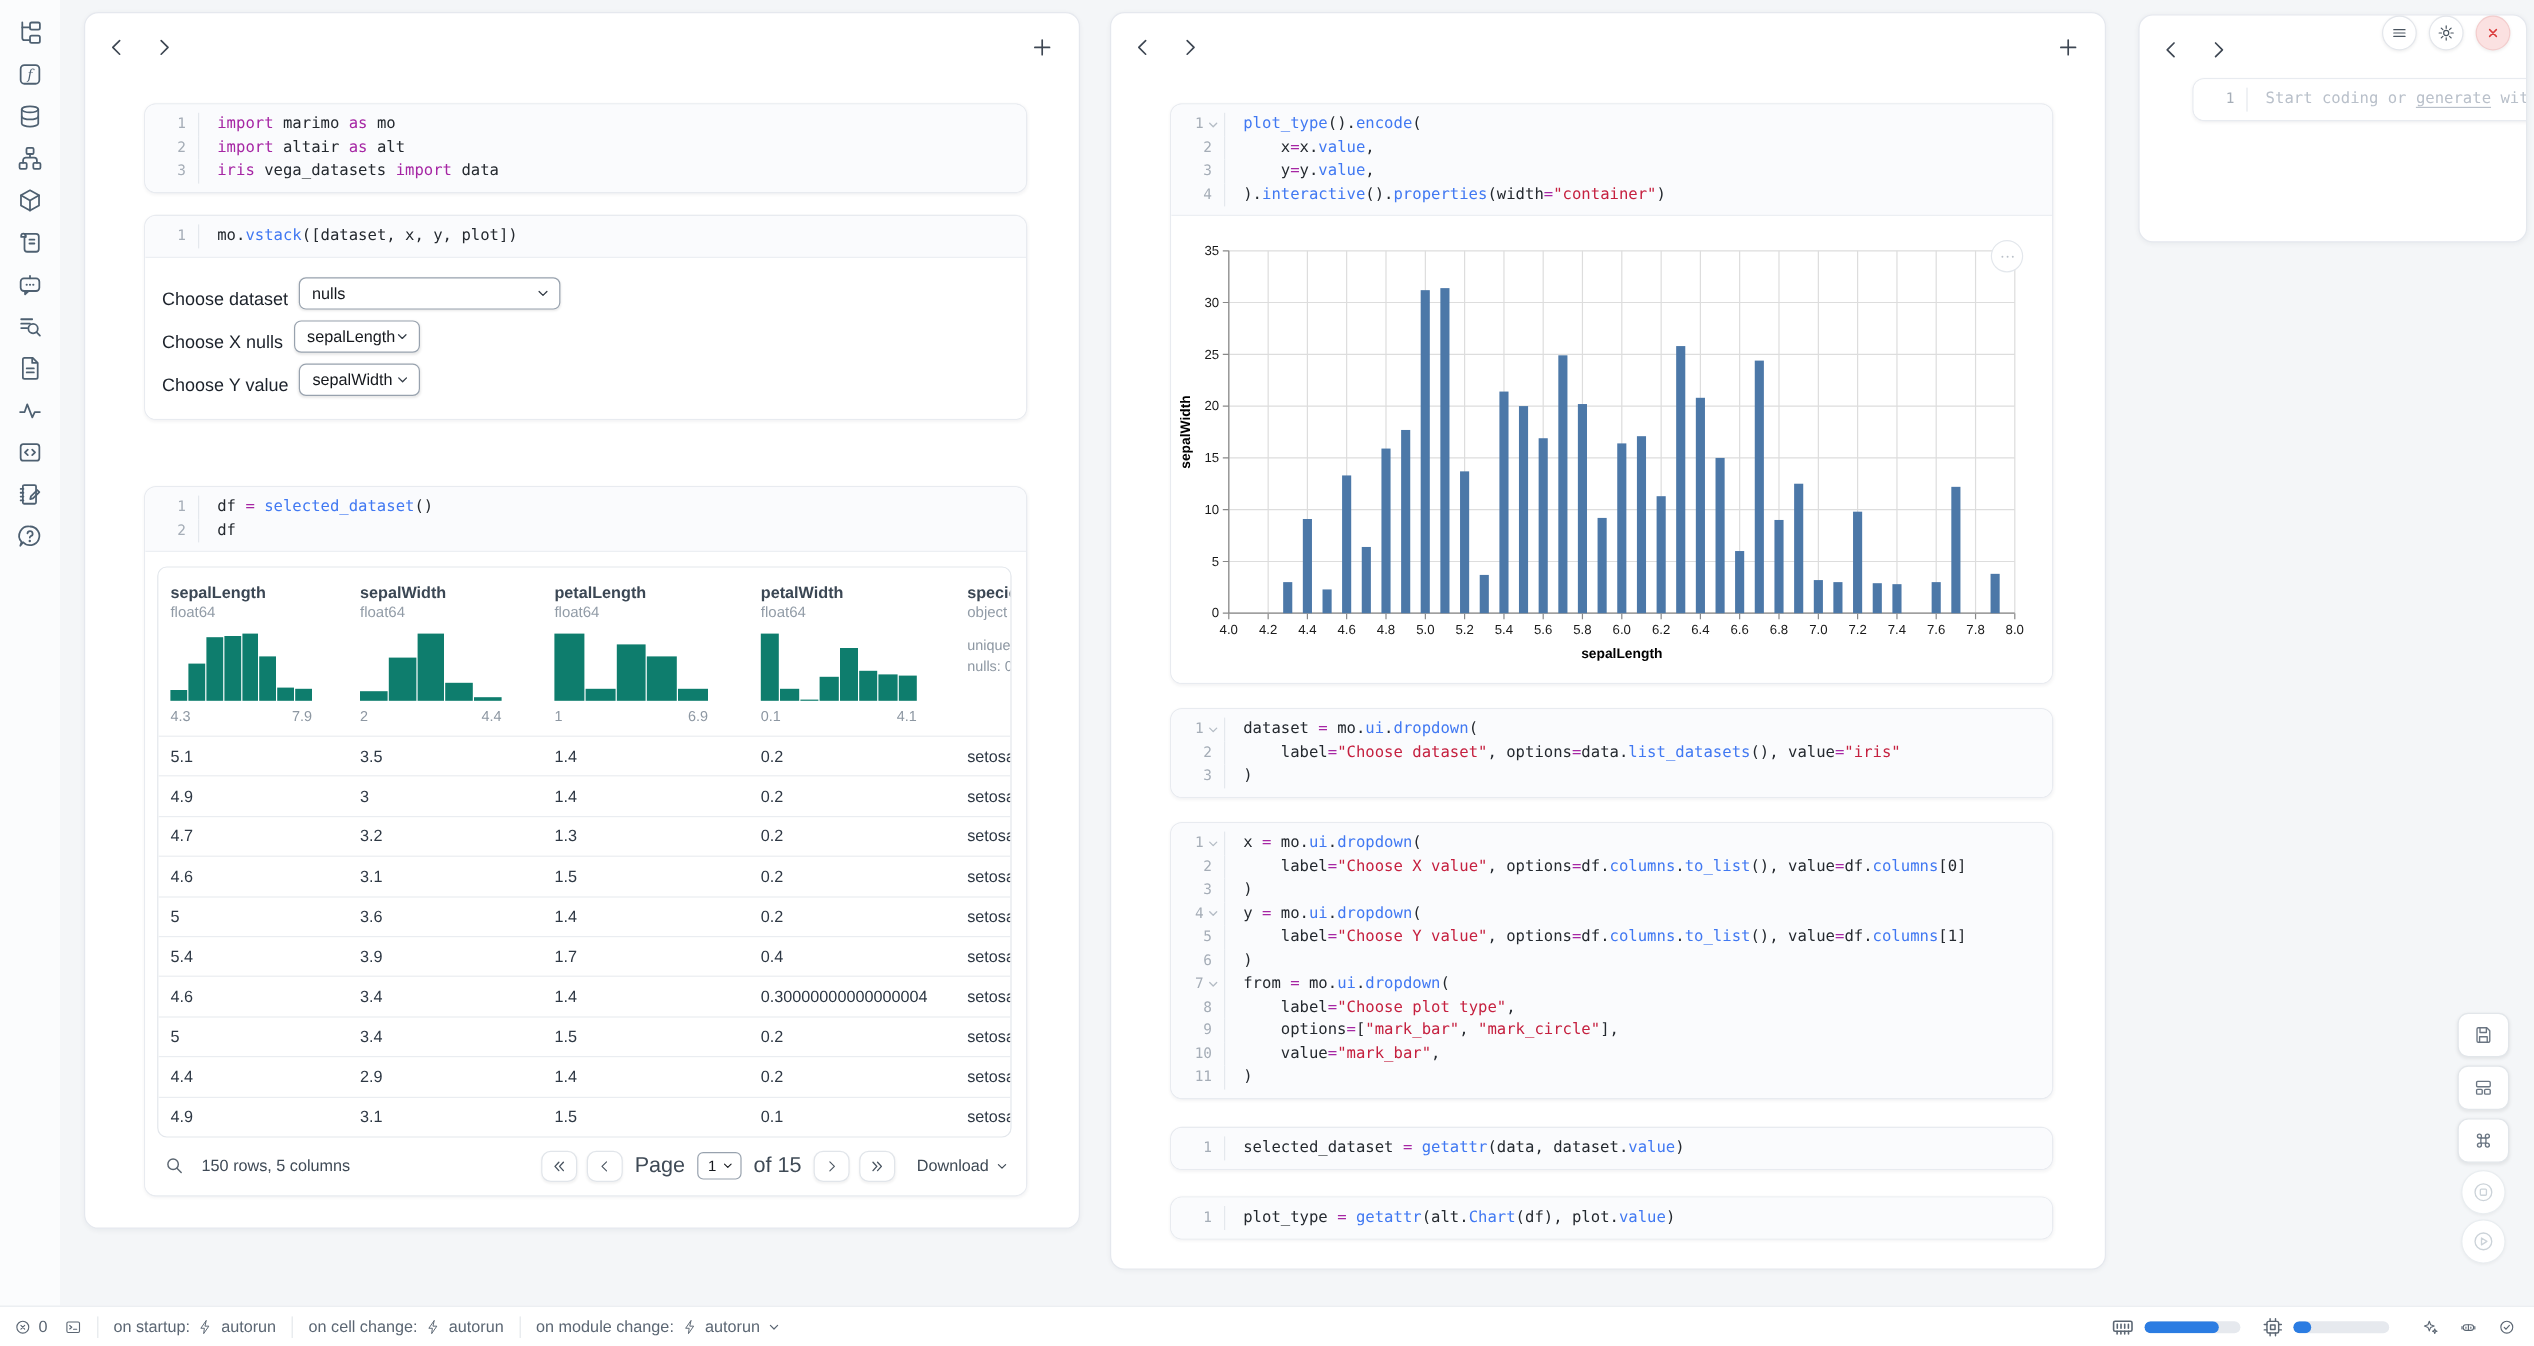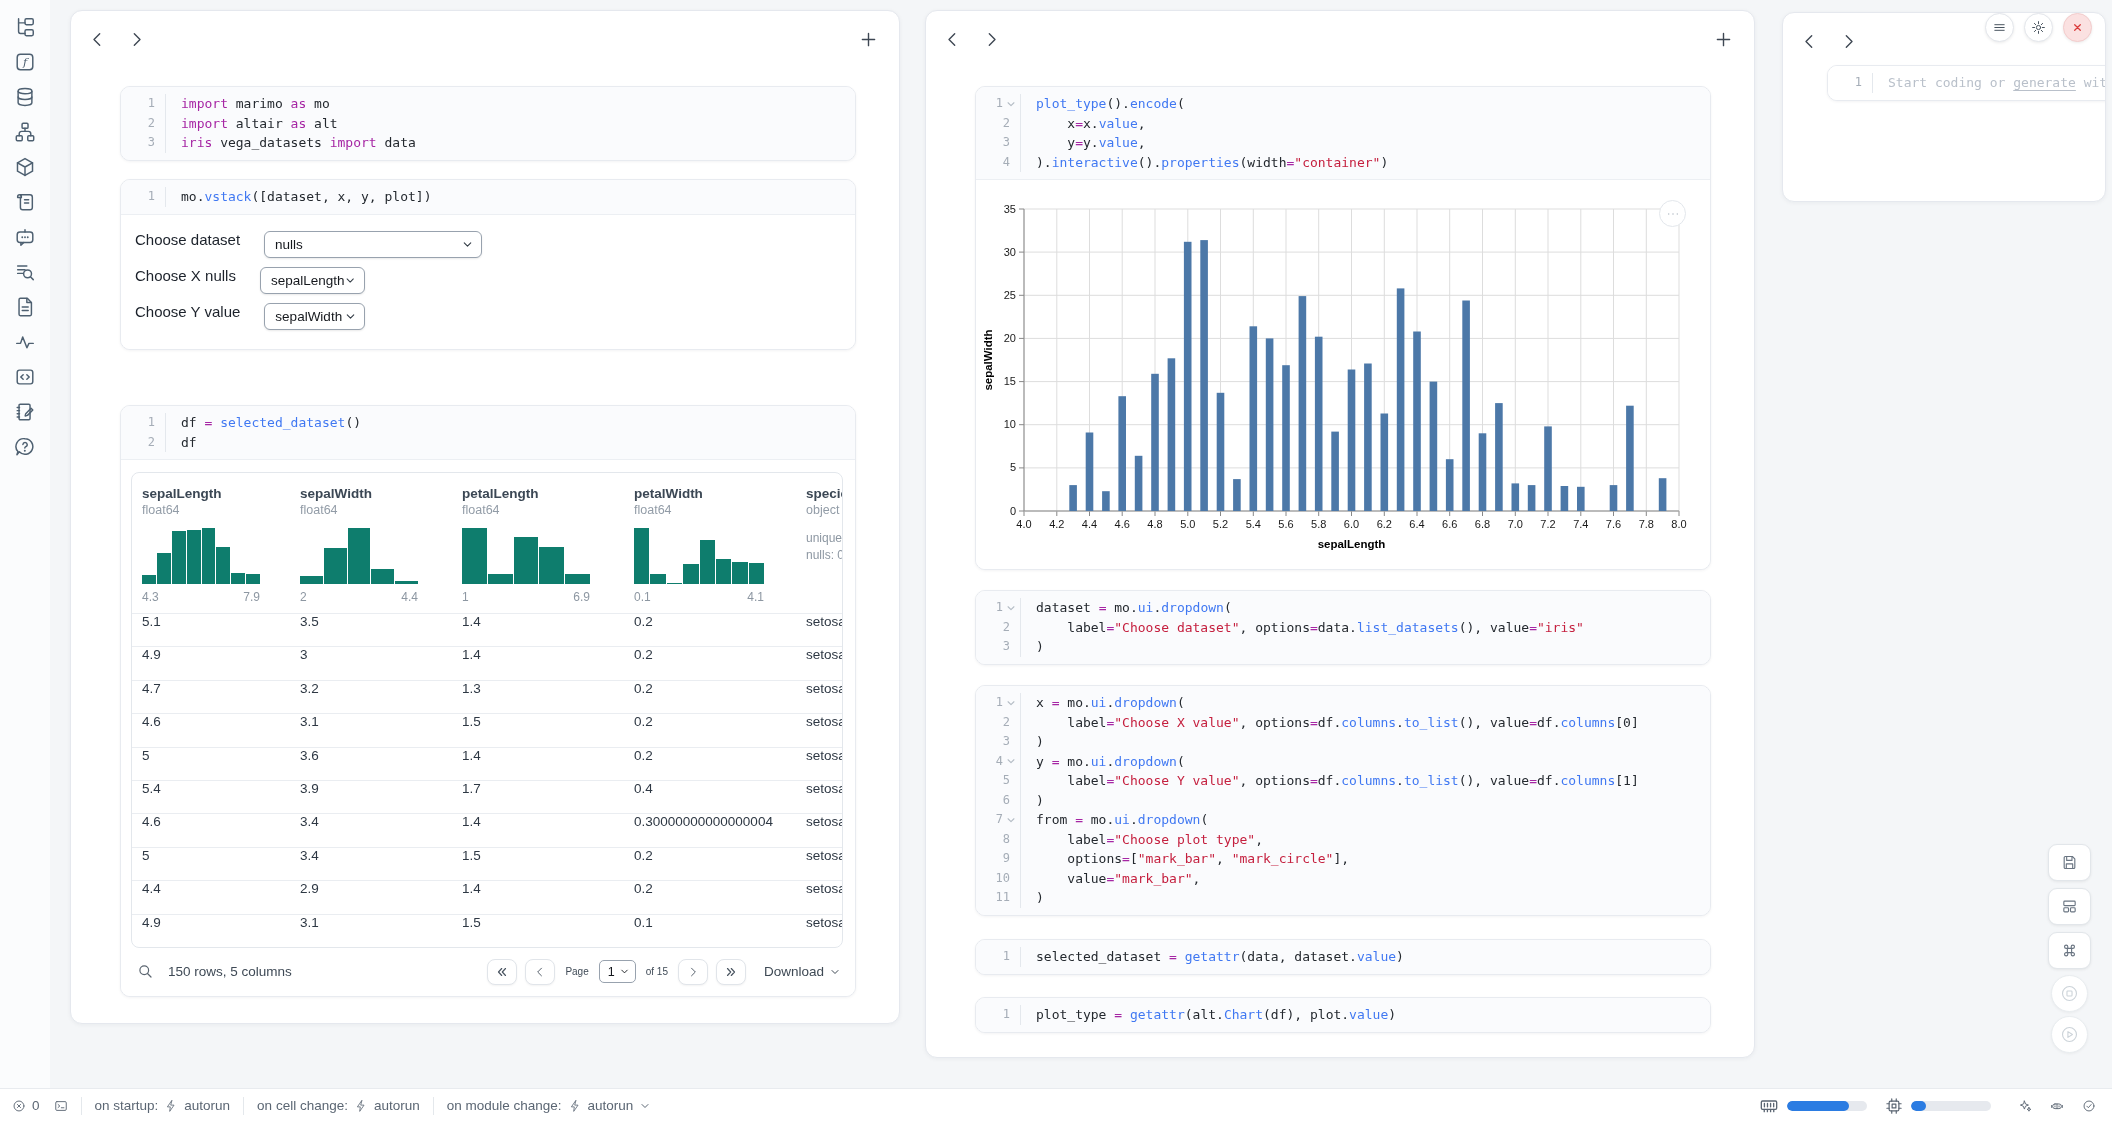--- a/index.html
+++ b/index.html
@@ -28,43 +28,43 @@
   .code { background:#fafbfd; padding:7px 0; font:13px/19.5px "DejaVu Sans Mono",monospace; color:#24292f; }
   .code.white { background:#fff; }
   .cl { display:flex; }
   .ln { width:44px; flex:none; display:flex; justify-content:flex-end; align-items:center; gap:3px; padding-right:10px; color:#a5adb7; font-size:12px; }
   .fold { width:10px; height:10px; color:#b4bcc5; margin-right:-6px; }
   .ct { border-left:1px solid #e4e8ed; padding-left:15px; white-space:pre; flex:1; }
   .tk-k { color:#a626a4; } .tk-o { color:#a626a4; } .tk-f { color:#4078f2; } .tk-s { color:#c5203f; } .tk-p { color:#24292f; }
   .out { border-top:1px solid #eceff3; background:#fff; }
 
   
-  .ctl { display:flex; align-items:flex-start; gap:24px; height:27px; margin-bottom:9px; }
+  .ctl { display:flex; align-items:flex-end; gap:9px; height:27px; margin-bottom:9px; }
   .ctl-l { font-size:15px; color:#1c222b; }
   .sel { display:inline-flex; align-items:center; justify-content:space-between; border:1px solid #98a2ae; border-radius:6px; background:#fff; height:27px; padding:0 7px 0 10px; font-size:13.5px; color:#15181d; box-shadow:0 1px 2px rgba(0,0,0,.09); cursor:pointer; }
   .sel-ic { width:13px; height:13px; color:#333c46; }
 
   
   .tbox { border:1px solid #e3e7ec; border-radius:8px; width:712px; overflow:hidden; }
   .thead { display:flex; padding:13px 0 9px 10px; overflow:hidden; }
   .th { flex:none; padding-right:6px; }
   .th-name { font-weight:bold; font-size:13.5px; color:#3b4754; cursor:pointer; }
   .th-type { font-size:12.5px; color:#929ca7; margin-top:2px; }
   .th-hist { display:flex; align-items:flex-end; height:56px; margin-top:11px; gap:1px; }
   .hb { flex:1; background:#0e7d6d; }
   .th-range { display:flex; justify-content:space-between; font-size:12px; color:#8d97a2; margin-top:6px; }
   .th-meta { font-size:12px; color:#8d97a2; margin-top:13px; line-height:17px; }
-  .tr { display:flex; height:33.4px; align-items:flex-start; border-top:1px solid #eaedf1; padding-left:10px; overflow:hidden; }
+  .tr { display:flex; height:33.4px; align-items:center; border-top:1px solid #eaedf1; padding-left:10px; overflow:hidden; }
   .td { font-size:13.5px; color:#2e3844; flex:none; padding-right:6px; white-space:nowrap; overflow:hidden; }
   .tfoot { display:flex; align-items:center; justify-content:space-between; height:48px; padding-right:2px; }
   .tf-left { display:flex; align-items:center; gap:13px; color:#3f4a56; font-size:13.5px; padding-left:4px; }
   .tf-right { display:flex; align-items:center; gap:8px; }
   .pgbtn { width:30px; height:26px; border:1px solid #e1e5ea; border-radius:8px; background:#fff; box-shadow:0 1px 2px rgba(0,0,0,.05); display:flex; align-items:center; justify-content:center; color:#4a5561; cursor:pointer; }
   .pgbtn .ic { width:14px; height:14px; }
-  .pglabel { font-size:10px; color:#3f4a56; margin:0 2px; }
+  .pglabel { font-size:18px; color:#3f4a56; margin:0 2px; }
   .pgsel { display:inline-flex; align-items:center; gap:4px; border:1px solid #98a2ae; border-radius:5px; height:23px; padding:0 5px 0 8px; font-size:12.5px; color:#15181d; background:#fff; cursor:pointer; }
   .pgsel .ic { width:11px; height:11px; }
   .dl { display:inline-flex; align-items:center; gap:5px; font-size:13.5px; color:#3e4954; margin-left:10px; cursor:pointer; }
   .dl .ic { width:12px; height:12px; }
   .searchbtn { width:20px; height:20px; color:#5b6570; background:none; border:none; cursor:pointer; padding:0; }
 
   
   .chart-out { position:relative; height:390px; padding:1px 0 0 3px; }
   .vega-actions { position:absolute; right:24px; top:20px; width:27px; height:27px; border-radius:50%; background:#fff; border:1px solid #e3e7ec; color:#b9c0c8; display:flex; align-items:center; justify-content:center; cursor:pointer; }
   .vega-actions .ic { width:16px; height:16px; }

